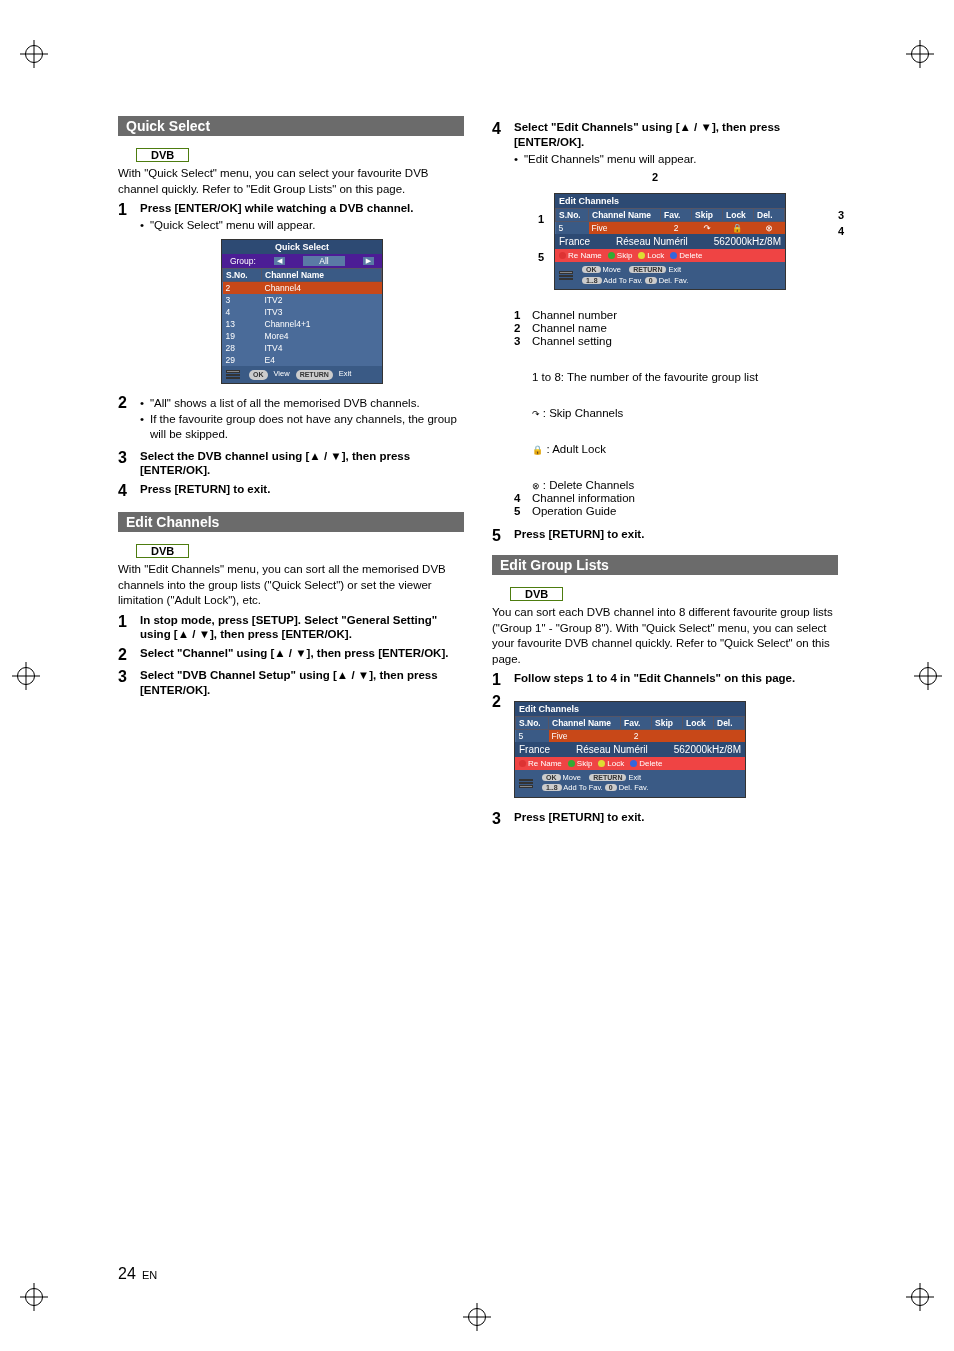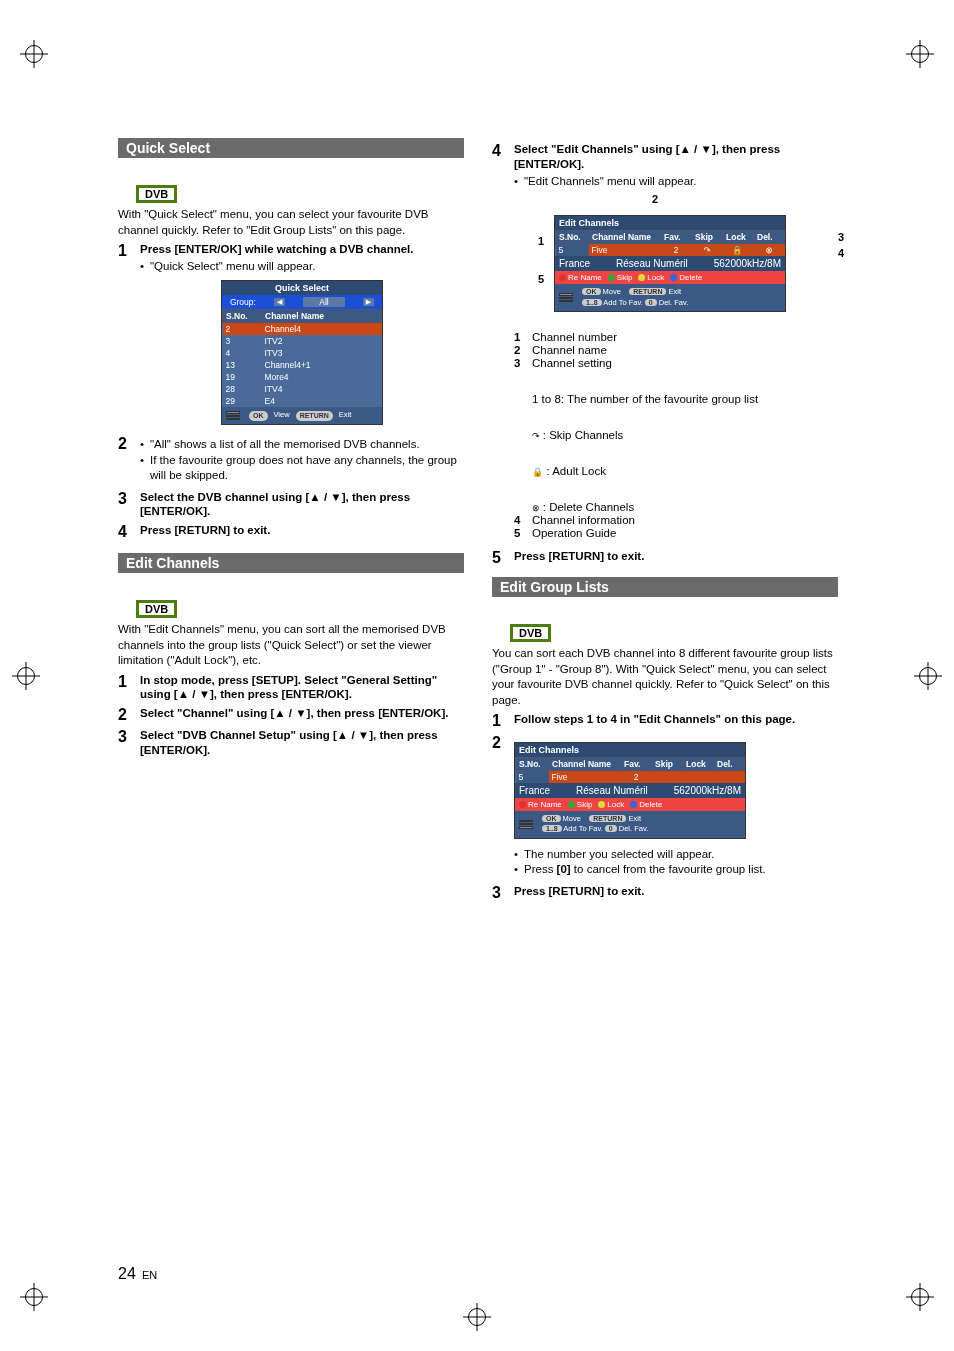--- a/index.html
+++ b/index.html
@@ -1,22 +1,22 @@
 <!DOCTYPE html>
 <html><head>
 <meta charset="utf-8">
 <style>
   body { margin:0; padding:0; background:#fff; font-family: Arial, Helvetica, sans-serif; color:#000; }
   .page { position:relative; width:954px; height:1351px; margin:0 auto; }
   .header-line { position:absolute; top:48px; left:100px; right:40px; height:27px; border-top:1px solid #000; border-bottom:1px solid #000; display:flex; align-items:center; font-family: 'Courier New', monospace; font-size:12px; }
   .header-line .spine { width:18px; height:25px; border:1px solid #000; margin-right:6px; display:inline-block; position:relative;}
-  .cols { position:absolute; top:138px; left:118px; width:720px; display:flex; gap:28px; }
+  .cols { position:absolute; top:116px; left:118px; width:720px; display:flex; gap:28px; }
   .col { width:346px; }
   .section-bar { background:#6b6b6b; color:#fff; font-weight:bold; padding:2px 8px; font-size:14px; margin-bottom:8px;}
-  .dvb-tag { display:inline-block; border:3px solid #4d7c0f; padding:0 6px; font-weight:bold; font-size:11px; margin:19px 0 2px 18px;}
+  .dvb-tag { display:inline-block; border:1px solid #4d7c0f; padding:0 14px; font-weight:bold; font-size:11px; margin:4px 0 2px 18px;}
   p.body { font-size:11.5px; margin:2px 0 4px 0; line-height:1.35;}
   ol.steps { list-style:none; padding:0; margin:0;}
   ol.steps > li { display:flex; margin:4px 0;}
   ol.steps > li .num { width:22px; font-size:16px; font-weight:bold; line-height:1.1;}
   ol.steps > li .stepbody { flex:1; font-size:11.5px;}
   ol.steps > li .stepbody .lead { font-weight:bold; line-height:1.3;}
   ul.bul { list-style:none; padding:0; margin:2px 0;}
   ul.bul li { font-size:11.5px; line-height:1.35; position:relative; padding-left:10px;}
   ul.bul li::before { content:"•"; position:absolute; left:0; }
   .legend { margin:6px 0;}
@@ -41,21 +41,21 @@
   .callout-wrap { position:relative; margin:6px 0 6px 30px;}
   .callout { position:absolute; font-weight:bold; font-size:11px;}
   .pg-num { position:absolute; bottom:68px; left:118px; font-size:11px;}
   .pg-num .big { font-size:16px;}
   .reg { position:absolute; width:28px; height:28px;}
   .reg::before,.reg::after{content:"";position:absolute;background:#000;}
   .reg::before{left:0;right:0;top:50%;height:1px;transform:translateY(-50%);}
   .reg::after{top:0;bottom:0;left:50%;width:1px;transform:translateX(-50%);}
   .reg .c{position:absolute;left:50%;top:50%;width:16px;height:16px;border:1px solid #000;border-radius:50%;transform:translate(-50%,-50%);}
   .quick-osd { width:160px; margin:6px auto;}
-  .group-row { display:flex; align-items:center; justify-content:center; background:#1d4ed8; padding:2px; gap:18px; font-size:8.5px;}
+  .group-row { display:flex; align-items:center; justify-content:center; background:#4c1d95; padding:2px; gap:18px; font-size:8.5px;}
   .group-row .arrow { background:#5a7aa5; padding:0 3px; font-size:7px;}
   .group-row .val { background:#5a7aa5; padding:0 16px;}
   .edit-osd { width:230px; position:relative;}
   .ico { font-size:9px;}
 </style>
 </head>
 <body>
 
 <div class="page">
 
@@ -406,24 +406,20 @@
                   <div>
                     <span class="pill">1..8</span>
                     <span>Add To Fav.</span>
                     <span class="pill">0</span>
                     <span>Del. Fav.</span>
                   </div>
                 </div>
               </div>
             </div>
 
-            <ul class="bul">
-              <li>The number you selected will appear.</li>
-              <li><span>Press </span><b>[0]</b><span> to cancel from the favourite group list.</span></li>
-            </ul>
           </div>
         </li>
         <li>
             <div class="num">3</div>
             <div class="stepbody">
               <div class="lead">Press [RETURN] to exit.</div>
             </div>
           </li>
       </ol>
     </div>

